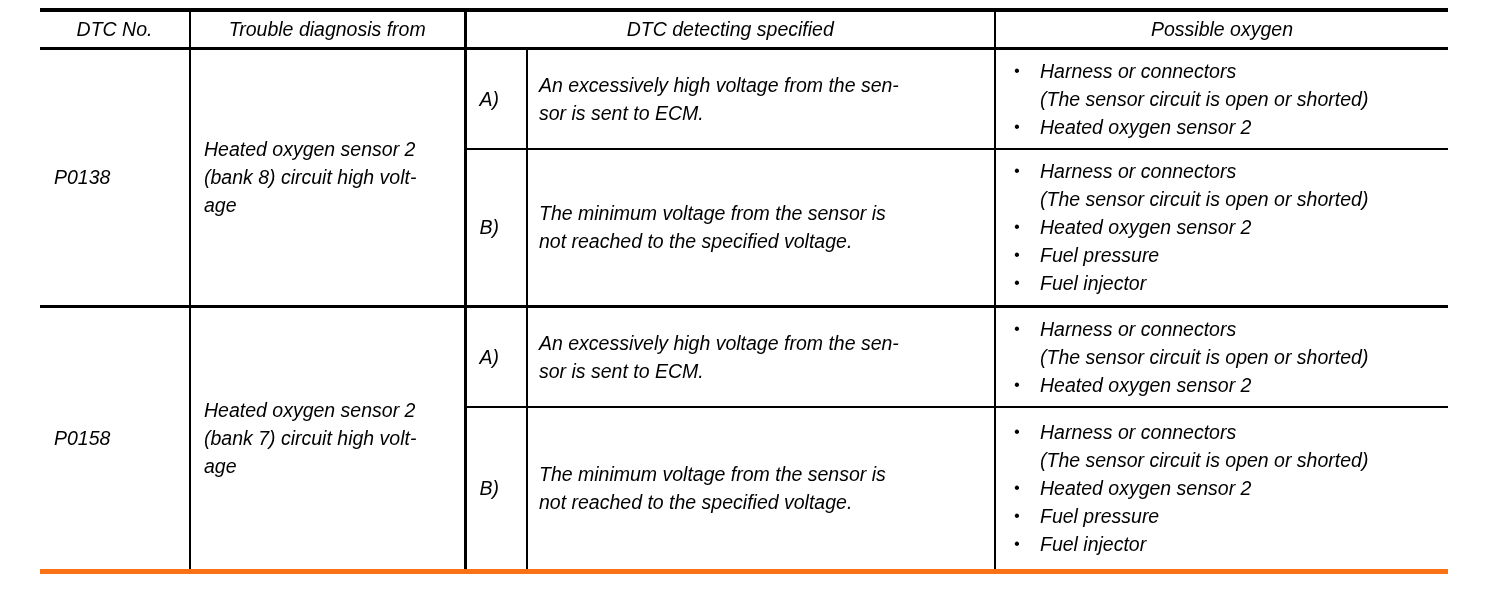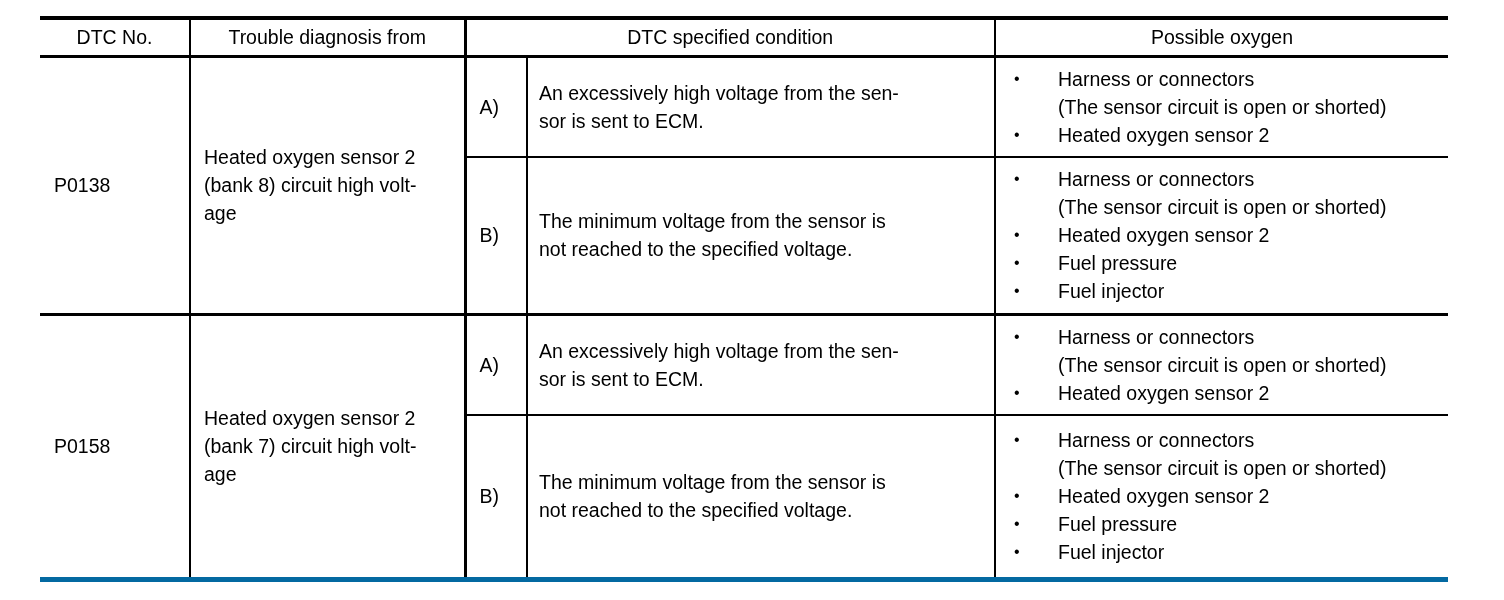--- a/index.html
+++ b/index.html
@@ -11,28 +11,29 @@
     width: 1504px; height: 600px;
     font-family: "Liberation Sans", sans-serif;
     color: #000000;
     position: relative;
     overflow: hidden;
   }
   .page { position: absolute; left: 0; top: 0; width: 1504px; height: 600px; background: #ffffff; }
 
   table.dtc-table {
     position: absolute;
-    left: 40px; top: 16px;
+    left: 40px; top: 8px;
     width: 1408px;
     border-collapse: collapse;
     table-layout: fixed;
     border-top: 4px solid #000;
-    border-bottom: 5px solid #0369a1;
+    border-bottom: 5px solid #f97316;
     font-size: 19.5px;
     line-height: 28px;
+    font-style: italic;
   }
   col.c-dtc   { width: 150px; }
   col.c-name  { width: 275px; }
   col.c-sub   { width: 62px; }
   col.c-cond  { width: 468px; }
   col.c-cause { width: 453px; }
 
   th, td { padding: 0; vertical-align: middle; font-weight: normal; }
 
   thead th {
@@ -60,40 +61,40 @@
   td.cond-cell { padding-left: 11px; padding-right: 6px; }
   td.cause-cell{ padding: 7px 6px 7px 15px; }
 
   .cause-item { display: flex; align-items: flex-start; }
   .cause-item .bullet {
     flex: 0 0 29px;
     padding-left: 3px;
     font-size: 16px;
     line-height: 28px;
   }
-  .cause-item .cause-text { flex: 1 1 auto; margin-left: 18px; }
+  .cause-item .cause-text { flex: 1 1 auto; }
   .tline { white-space: nowrap; }
 </style>
 </head>
 <body>
 
 <div class="page">
   <table class="dtc-table">
     <colgroup>
       <col class="c-dtc">
         <col class="c-name">
         <col class="c-sub">
         <col class="c-cond">
         <col class="c-cause">
     </colgroup>
     <thead>
       <tr>
         <th>DTC No.</th>
         <th class="v2">Trouble diagnosis from</th>
-        <th class="v3" colspan="2">DTC specified condition</th>
+        <th class="v3" colspan="2">DTC detecting specified</th>
         <th class="v2">Possible oxygen</th>
       </tr>
     </thead>
     <tbody>
 
       <tr class="row-a1">
         <td class="dtc-cell hr-sect" rowspan="2">
           <span>P0138</span>
         </td>
         <td class="v2 name-cell hr-sect" rowspan="2">

